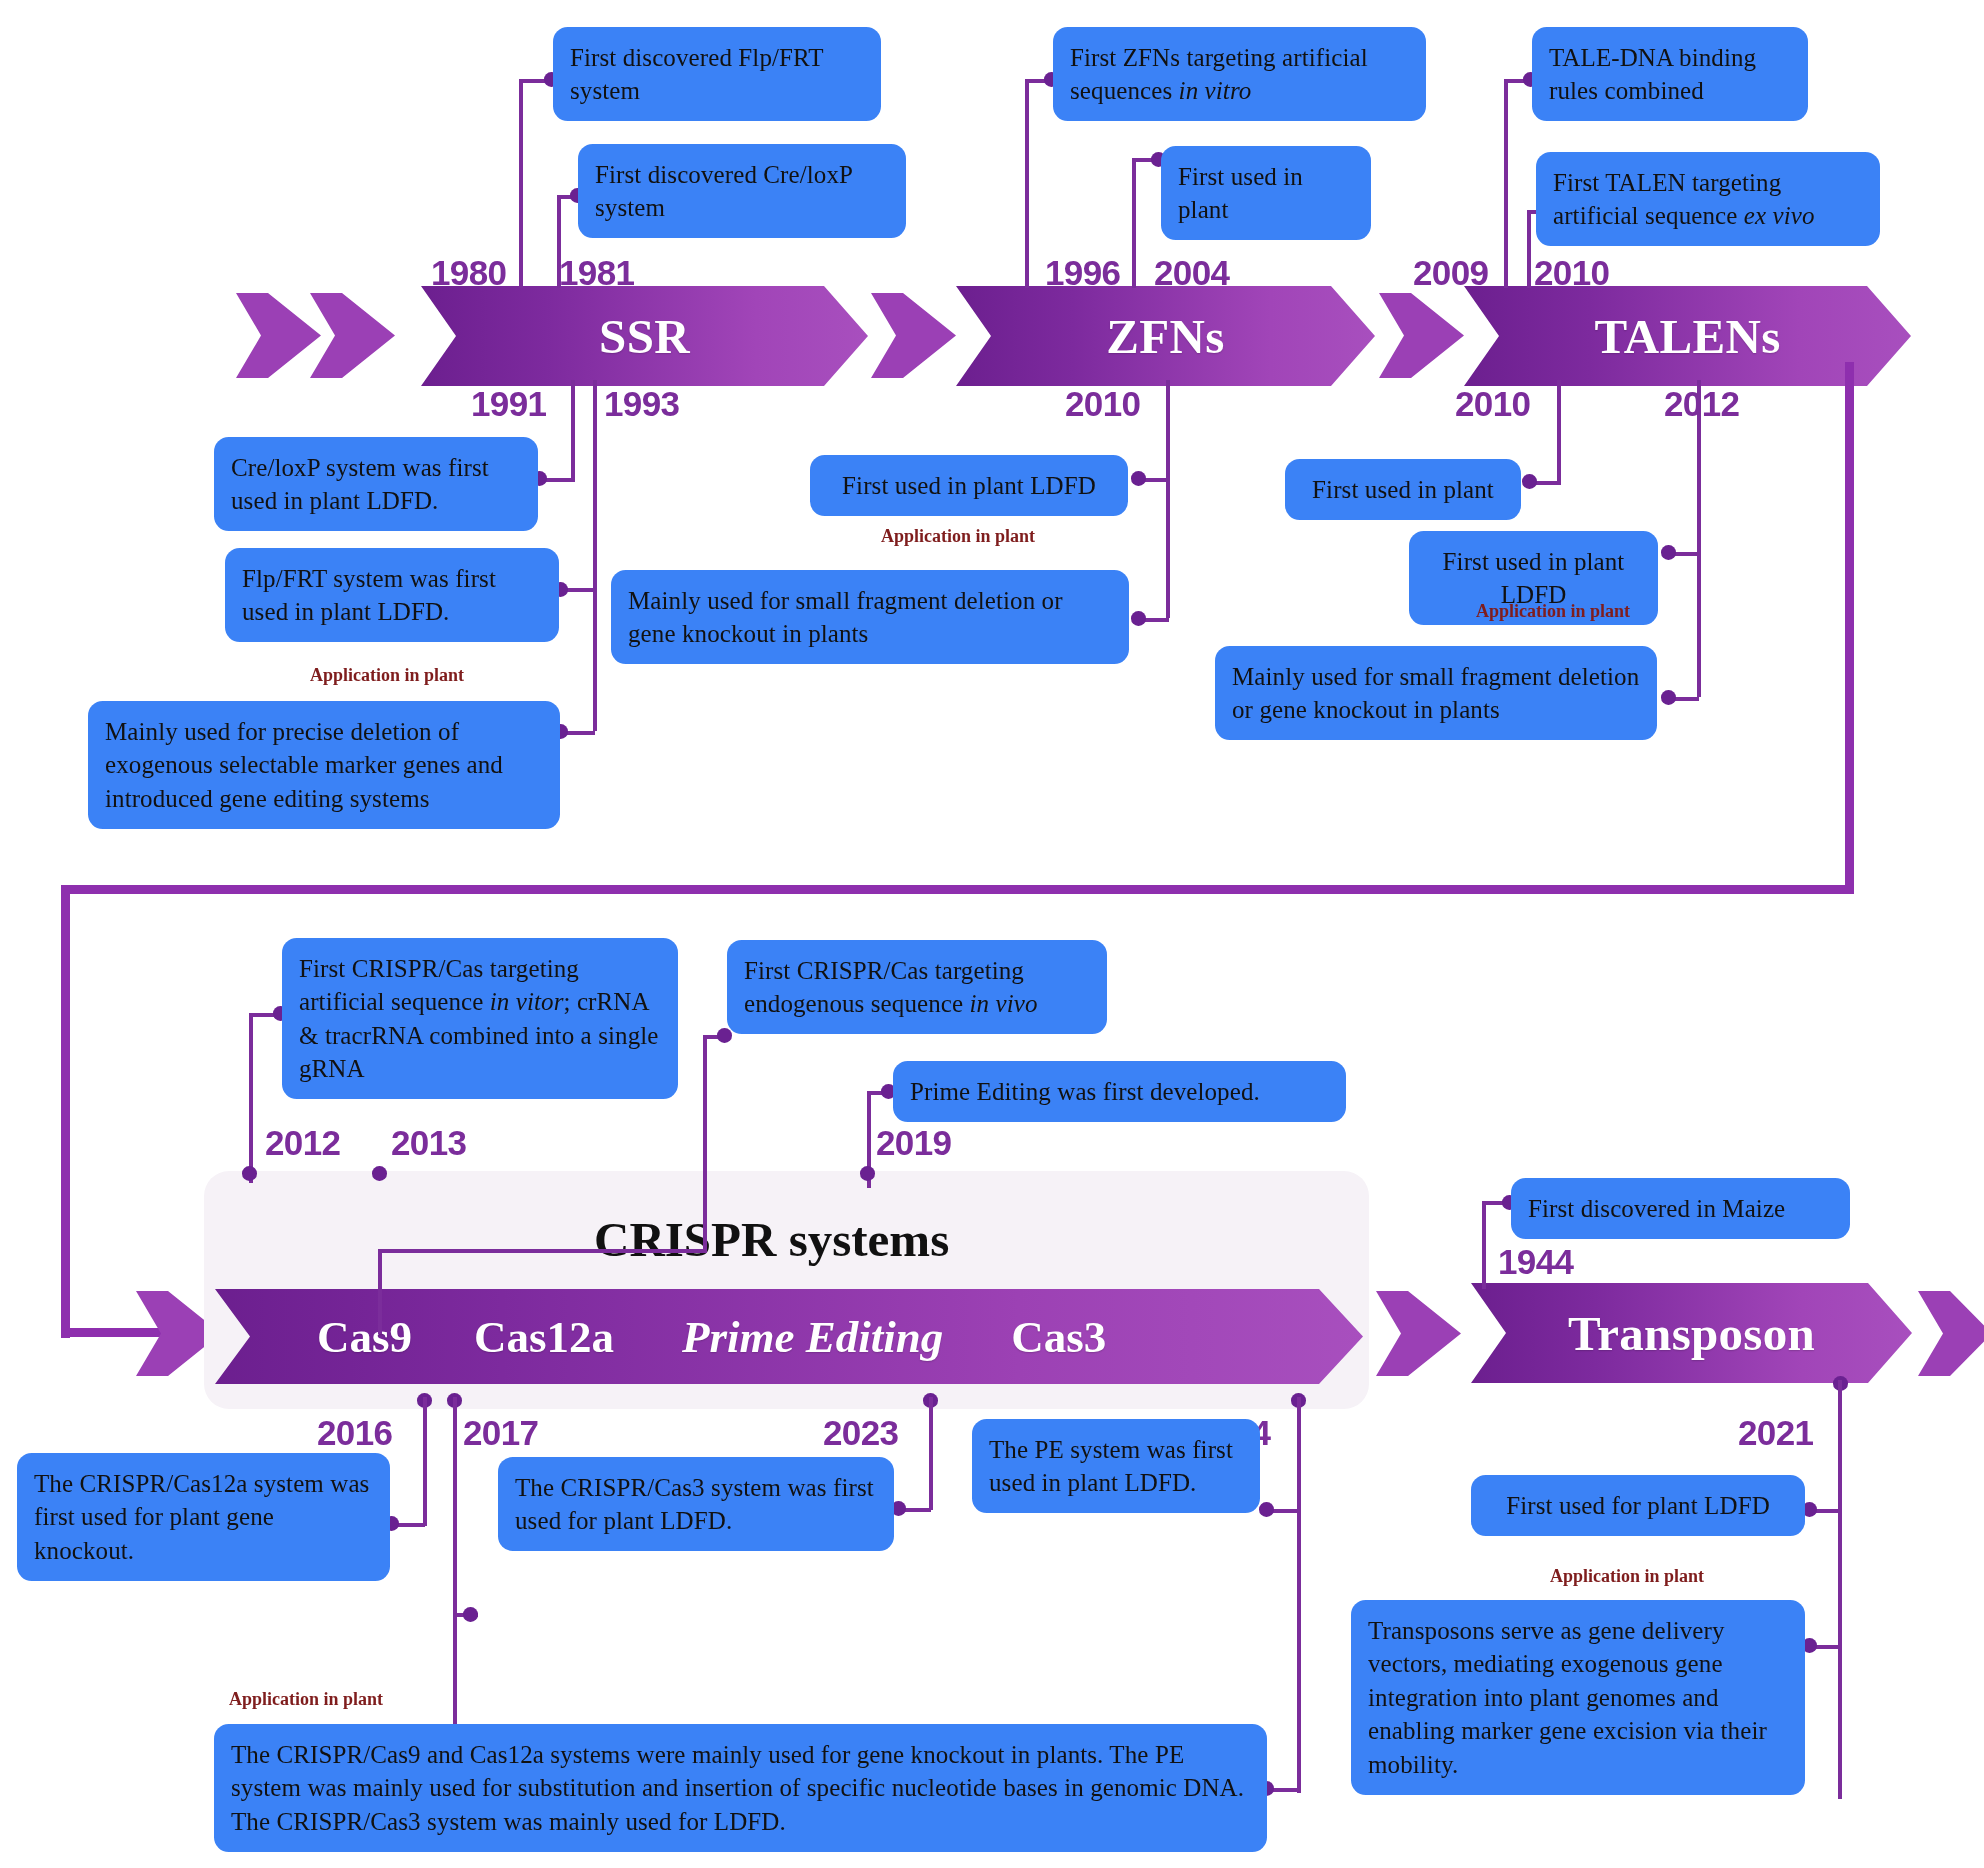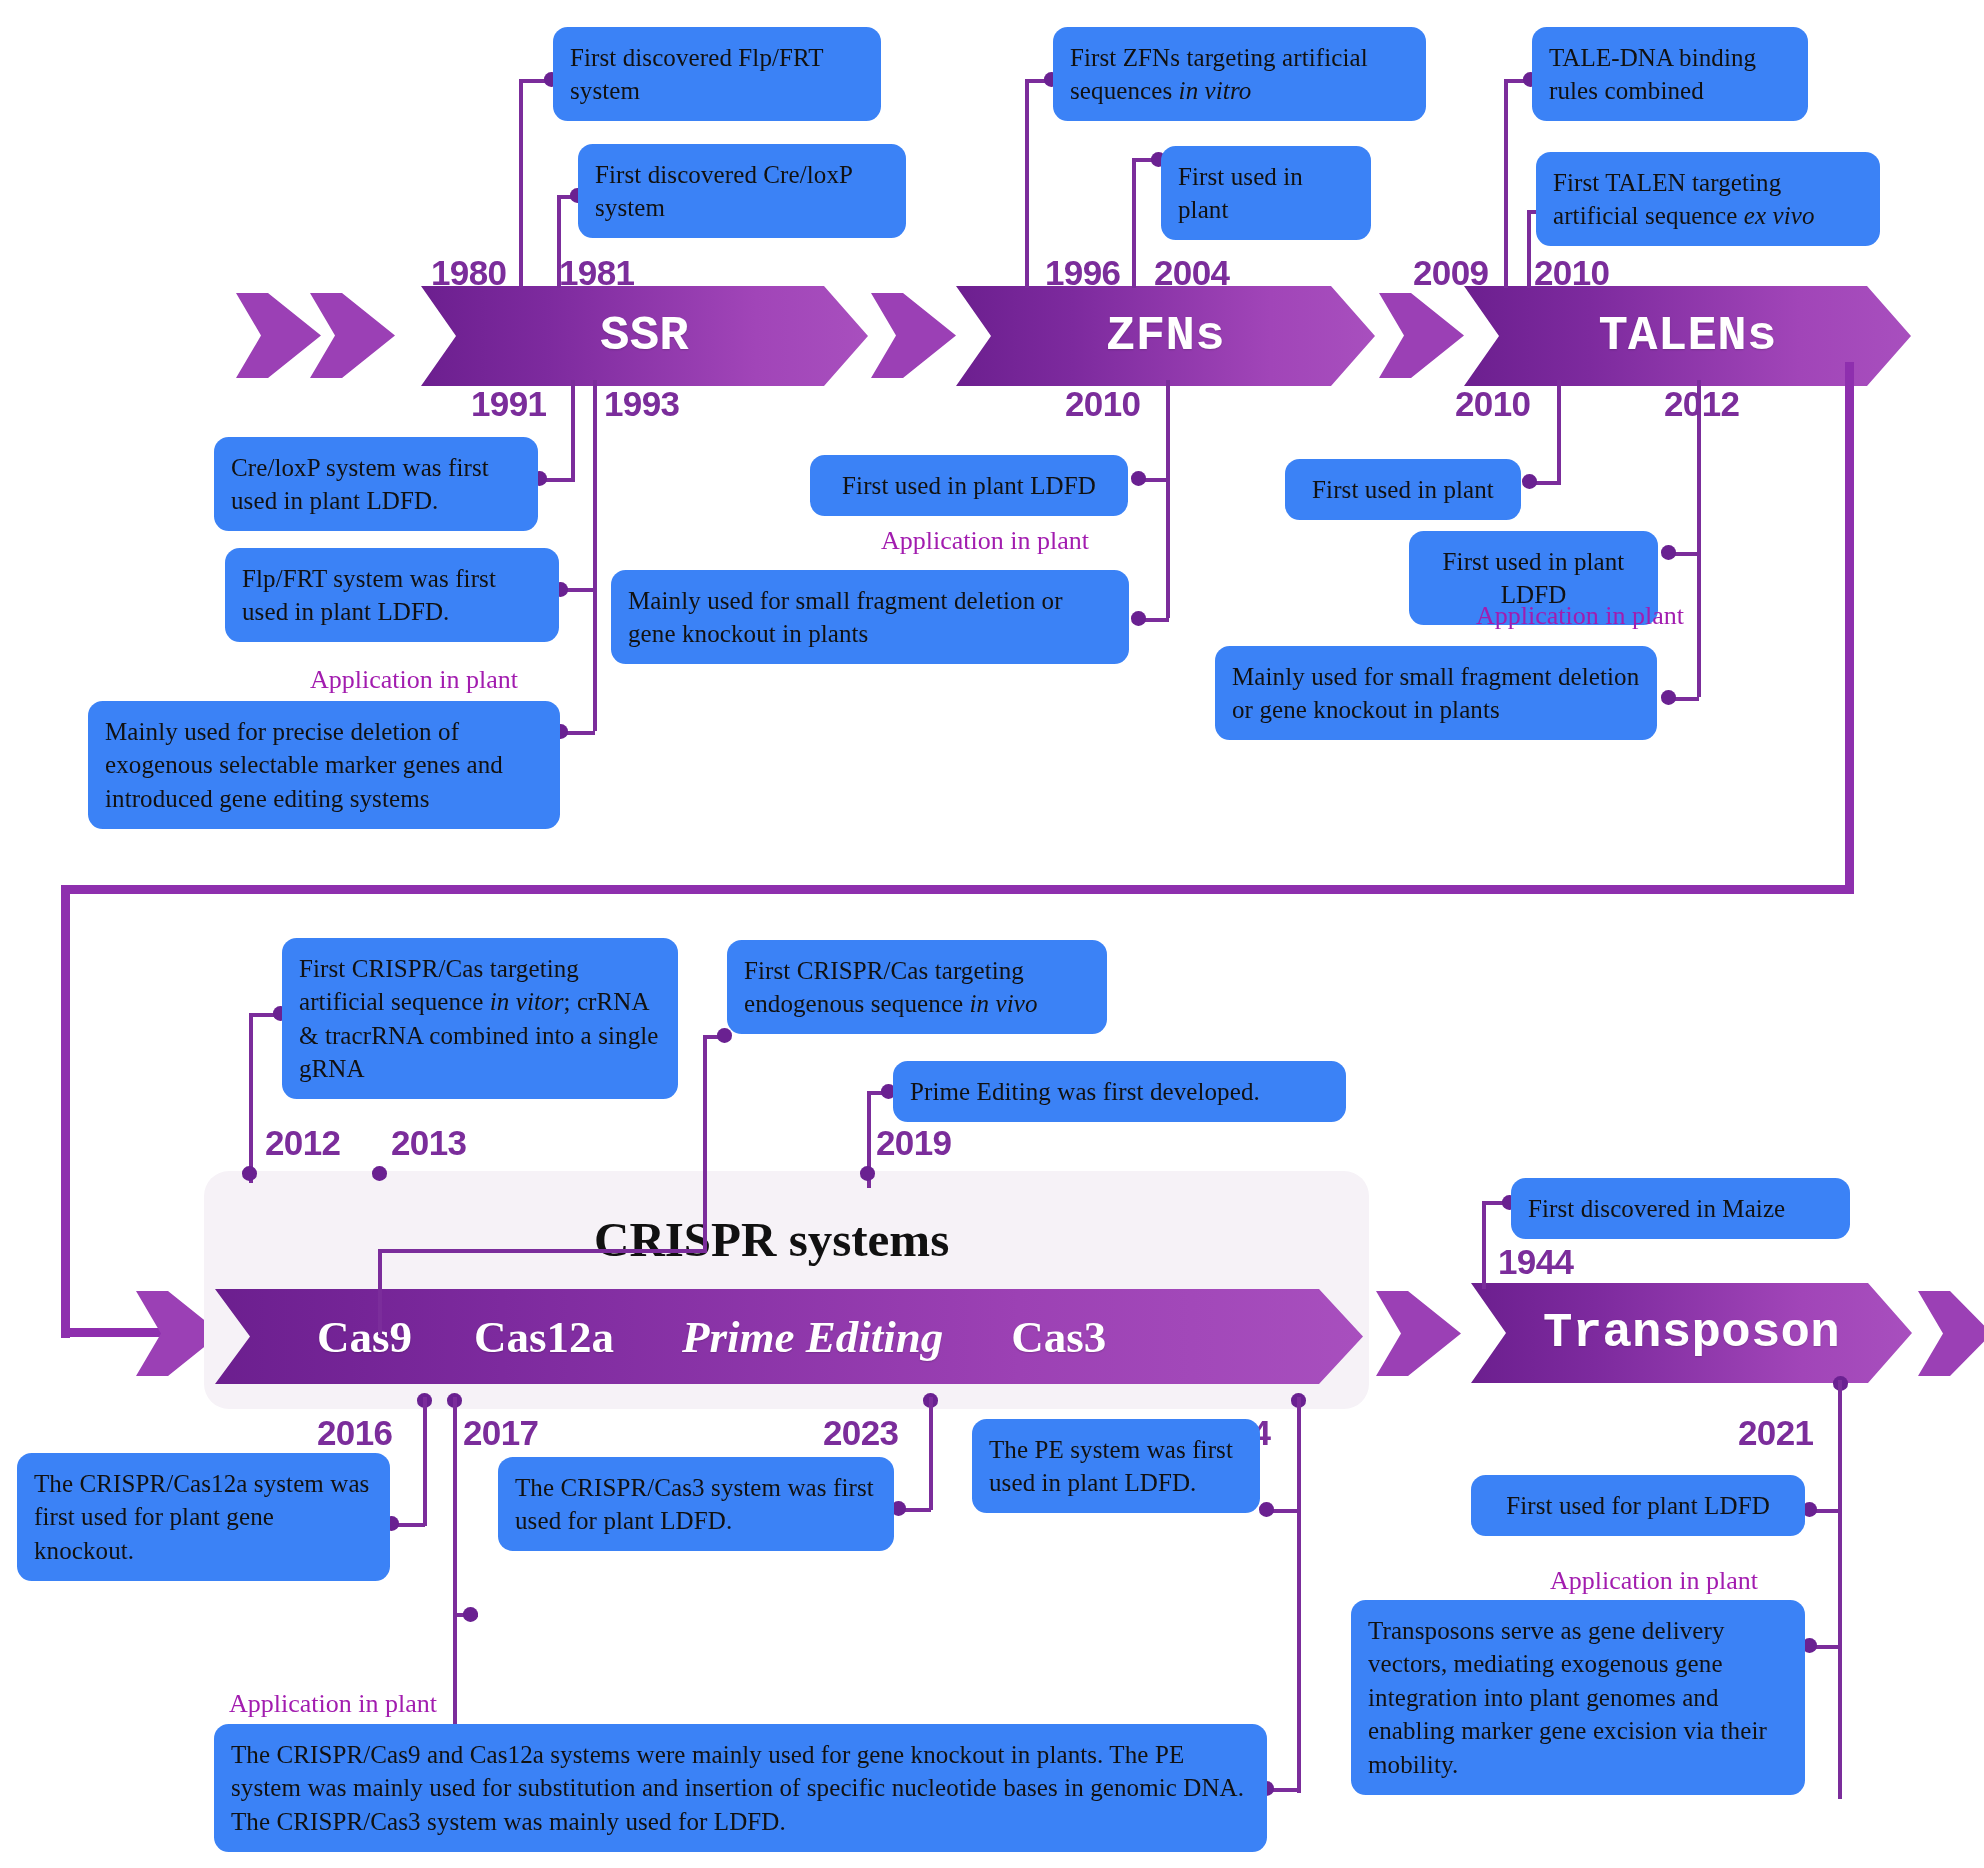--- a/index.html
+++ b/index.html
@@ -29,43 +29,43 @@
     font-size:35px;
     color:#7b2d9b;
     letter-spacing:-0.6px;
     white-space:nowrap;
   }
 
   
   .applab{
     position:absolute;
     font-family:"Liberation Serif",serif;
-    font-weight:normal;
-    font-size:26px;
-    color:#a21caf;
+    font-weight:bold;
+    font-size:18px;
+    color:#7f1d1d;
     white-space:nowrap;
   }
 
   
   .hline{position:absolute;background:#7b2d9b;height:4px;}
   .vline{position:absolute;background:#7b2d9b;width:4px;}
   .dot{position:absolute;width:14.7px;height:14.7px;border-radius:50%;background:#6a2191;}
   .thick-h{position:absolute;background:#8e2fae;height:9px;}
   .thick-v{position:absolute;background:#8e2fae;width:9px;}
 
   
   .arrowbar{
     position:absolute;
     background:linear-gradient(90deg,#6c1f8f 0%,#7d2a9e 28%,#a145b8 75%,#a84fbe 100%);
     display:flex;align-items:center;justify-content:center;
     clip-path:polygon(0 0, calc(100% - 44px) 0, 100% 50%, calc(100% - 44px) 100%, 0 100%, 35px 50%);
     color:#fff;
   }
   .arrowbar .lbl{
-    font-family:Liberation Mono, monospace;
+    font-family:Liberation Serif, serif;
     font-weight:bold;
     font-size:49px;
     color:#fff;
     text-shadow:0 1.1px 1.7px rgba(0,0,0,.18);
     letter-spacing:0.3px;
   }
   .chev{
     position:absolute;
     background:#9b40b5;
     clip-path:polygon(0 0, 32px 0, 100% 50%, 32px 100%, 0 100%, 25px 50%);

